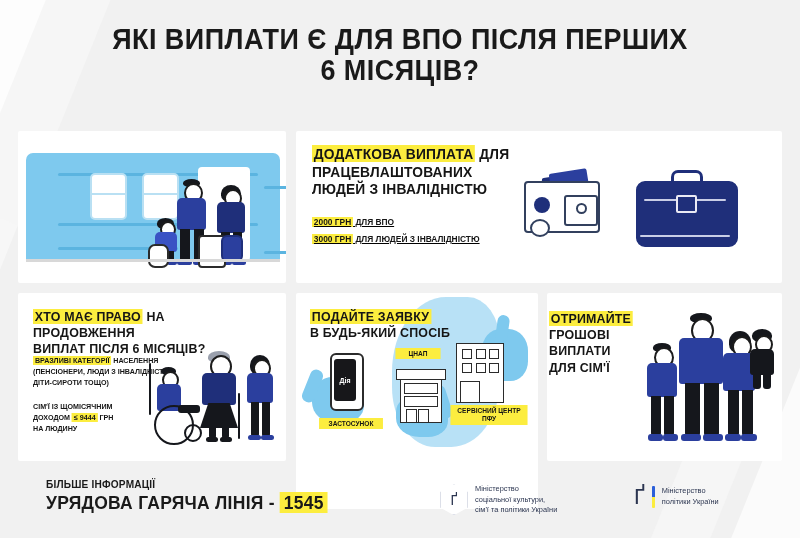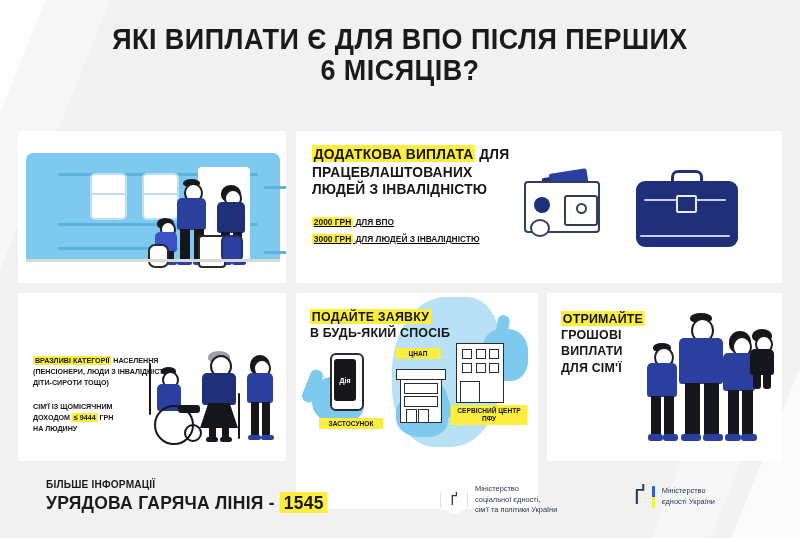--- a/index.html
+++ b/index.html
@@ -222,20 +222,26 @@
     <div>
       <div class="case-hand" style="left:375px;top:39px;width:26px;height:13px;"></div>
       <div class="case" style="left:340px;top:50px;width:98px;height:62px;"></div>
       <div class="case-line" style="left:348px;top:68px;width:82px;"></div>
       <div class="case-line" style="left:344px;top:104px;width:90px;"></div>
       <div class="case-lock" style="left:380px;top:64px;width:17px;height:14px;"></div>
     </div>
   </div>
 
   <div class="card" id="card-who">
+    <div style="position:absolute;left:15px;top:16px;width:250px;">
+      <div class="cap">
+        <span class="hl">ХТО МАЄ ПРАВО</span><span> НА ПРОДОВЖЕННЯ</span>
+      </div>
+      <div class="cap">ВИПЛАТ ПІСЛЯ 6 МІСЯЦІВ?</div>
+    </div>
 
     <div class="body-txt" style="position:absolute;left:15px;top:62px;width:160px;">
       <div><span class="hl">ВРАЗЛИВІ КАТЕГОРІЇ</span><span> НАСЕЛЕННЯ</span></div>
       <div>(ПЕНСІОНЕРИ, ЛЮДИ З ІНВАЛІДНІСТЮ,</div>
       <div>ДІТИ-СИРОТИ ТОЩО)</div>
     </div>
 
     <div class="body-txt" style="position:absolute;left:15px;top:108px;width:160px;">
       <div>СІМ'Ї ІЗ ЩОМІСЯЧНИМ</div>
       <div><span>ДОХОДОМ </span><span class="hl">≤ 9444</span><span> ГРН</span></div>
@@ -316,21 +322,21 @@
       <div class="bwin" style="left:193px;top:56px;width:8px;height:8px;"></div>
       <div class="bwin" style="left:166px;top:70px;width:8px;height:8px;"></div>
       <div class="bwin" style="left:180px;top:70px;width:8px;height:8px;"></div>
       <div class="bwin" style="left:193px;top:70px;width:8px;height:8px;"></div>
       <div class="bwin" style="left:164px;top:88px;width:18px;height:20px;"></div>
       <div class="tag" style="left:152px;top:112px;width:76px;">СЕРВІСНИЙ ЦЕНТР ПФУ</div>
     </div>
   </div>
 
   <div class="card" id="card-recv">
-    <div style="position:absolute;left:14px;top:18px;width:96px;">
+    <div style="position:absolute;left:2px;top:18px;width:96px;">
       <div class="cap">
         <span class="hl">ОТРИМАЙТЕ</span>
       </div>
       <div class="cap">ГРОШОВІ</div>
       <div class="cap">ВИПЛАТИ</div>
       <div class="cap">ДЛЯ СІМ'Ї</div>
     </div>
 
     <div>
 
@@ -380,27 +386,27 @@
       <span>УРЯДОВА ГАРЯЧА ЛІНІЯ - </span><span class="f-num">1545</span>
     </div>
   </div>
 
   <div class="logo" id="logo-social">
     <div class="hexmark">
       <span class="tryzub">Ґ</span>
     </div>
     <div class="logo-txt">
       <div>Міністерство</div>
-      <div>соціальної єдності,</div>
+      <div>соціальної культури,</div>
       <div>сім'ї та політики України</div>
     </div>
   </div>
 
   <div class="logo" id="logo-culture">
     <span class="tryzub" style="font-size:22px;color:#2b3550;">Ґ</span>
     <div class="flagbar"></div>
     <div class="logo-txt">
       <div>Міністерство</div>
-      <div>єдності України</div>
+      <div>політики України</div>
     </div>
   </div>
 
 </div>
 
 </body></html>

